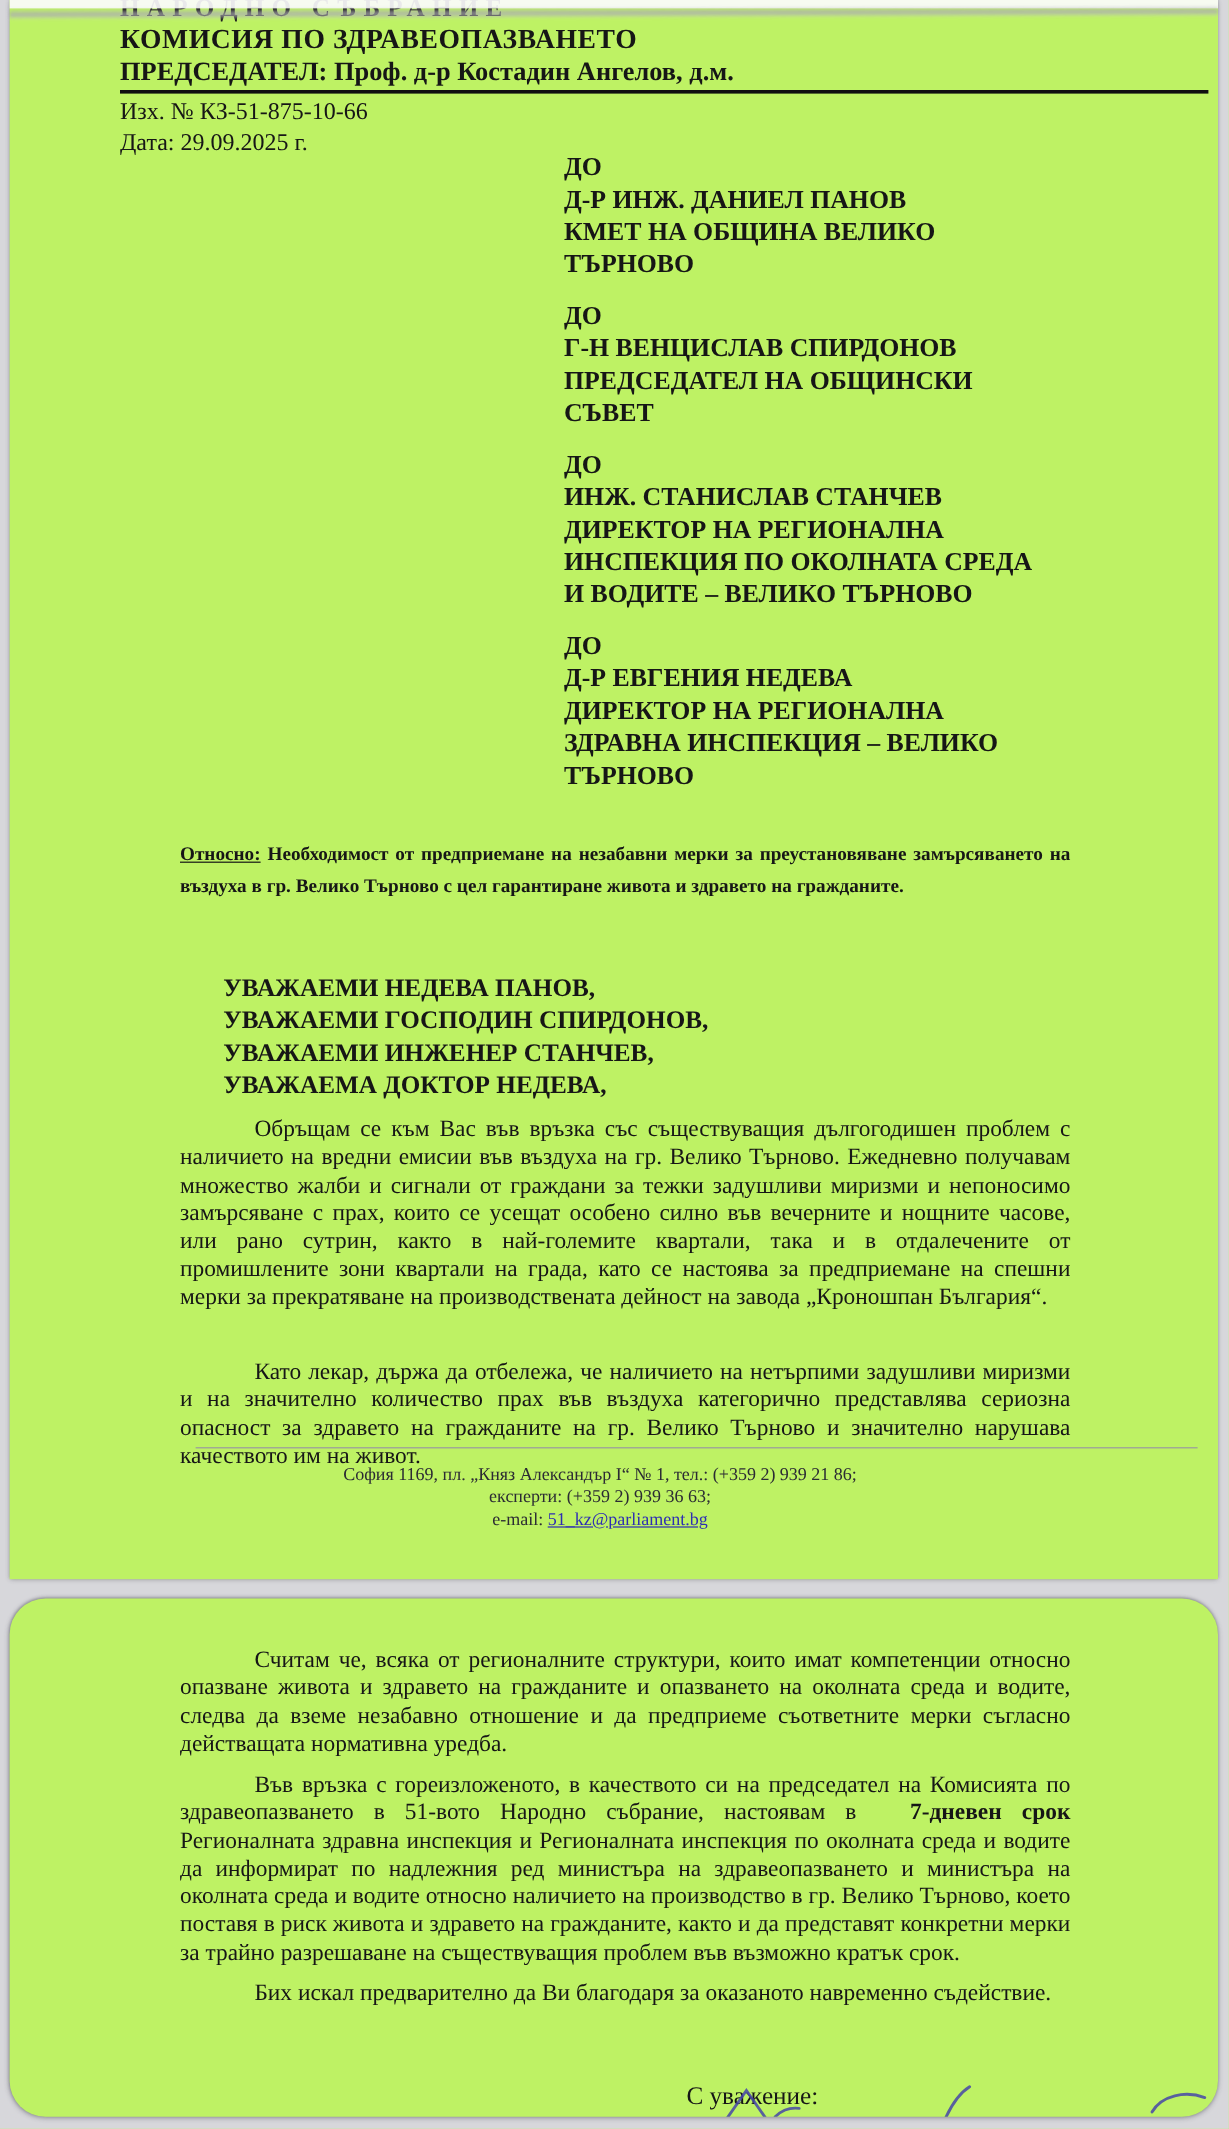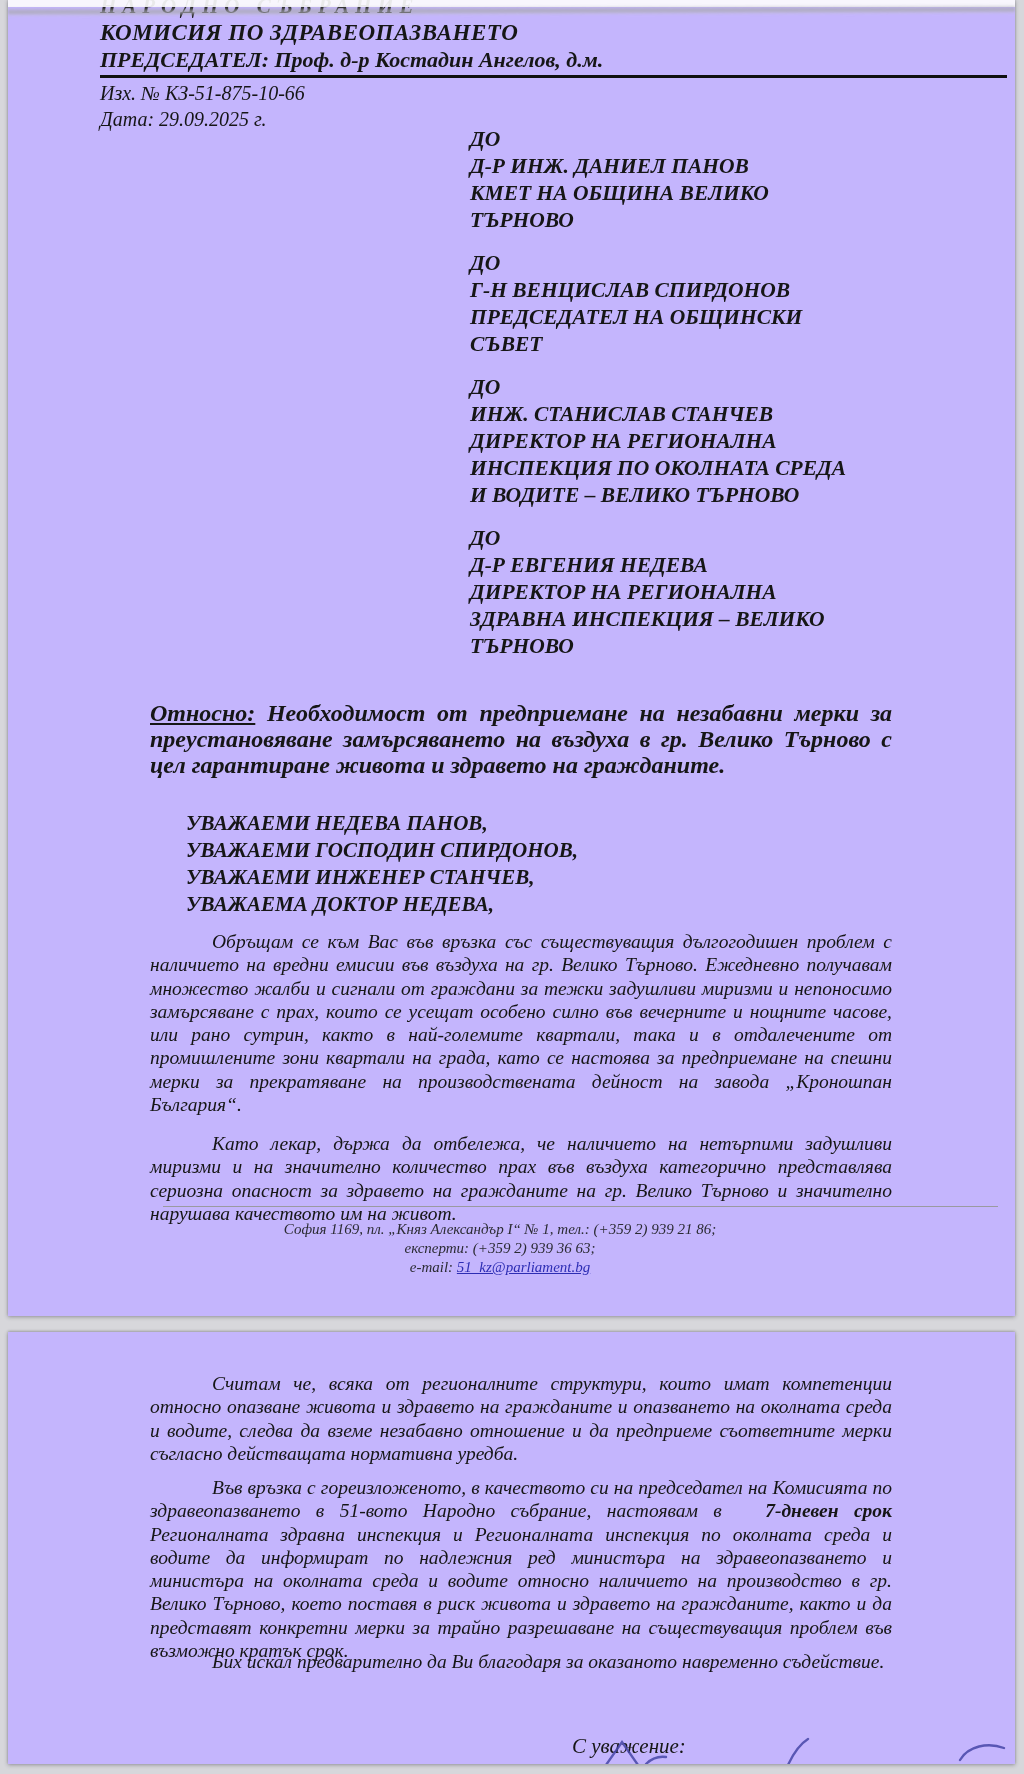--- a/index.html
+++ b/index.html
@@ -8,26 +8,25 @@
     position:relative;
     background:#d7d7db;
     overflow:hidden;
     font-family:"Liberation Serif","DejaVu Serif",serif;
     color:#161616;
   }
   .page {
     position:absolute;
     left:8px;
     width:1007px;
-    background:#c4b5fd;
+    background:#bef264;
     box-shadow:0 1px 4px rgba(60,60,72,.45), 0 -1px 2px rgba(60,60,72,.25);
-    font-style:italic;
   }
   #page1 { top:0; height:1316px; }
-  #page2 { top:1332px; height:432px; }
+  #page2 { top:1332px; height:432px;border-radius:30px; }
 
   
   .top-fade { position:absolute; top:0; left:0; width:100%; height:7px; background:rgba(252,252,253,.92); z-index:5; }
   .curl-shadow {
     position:absolute; top:6px; left:0; width:100%; height:9px; z-index:5;
     background:linear-gradient(to bottom, rgba(200,200,205,0) 0%, rgba(170,170,178,.85) 55%, rgba(232,232,235,.15) 100%);
     filter:blur(1.2px);
     transform:rotate(-.15deg);
   }
 
@@ -43,21 +42,21 @@
   .ref-no   { top:82px; }
   .ref-date { top:108px; }
 
   
   .recipients { left:462px; top:126px; width:400px; font-weight:bold; font-size:21.5px; line-height:27px; }
   .recipient-block { margin-bottom:16px; }
 
   
   .subject {
     left:142px; top:700px; width:742px;
-    font-weight:bold; font-size:24px; line-height:26px;
+    font-weight:bold; font-size:16px; line-height:26px;
     text-align:justify;
   }
   .subject .u { text-decoration:underline; }
 
   
   .salutations { left:178px; top:810px; font-weight:bold; font-size:21px; line-height:27px; white-space:nowrap; }
 
   
   .para {
     left:142px; width:742px;

